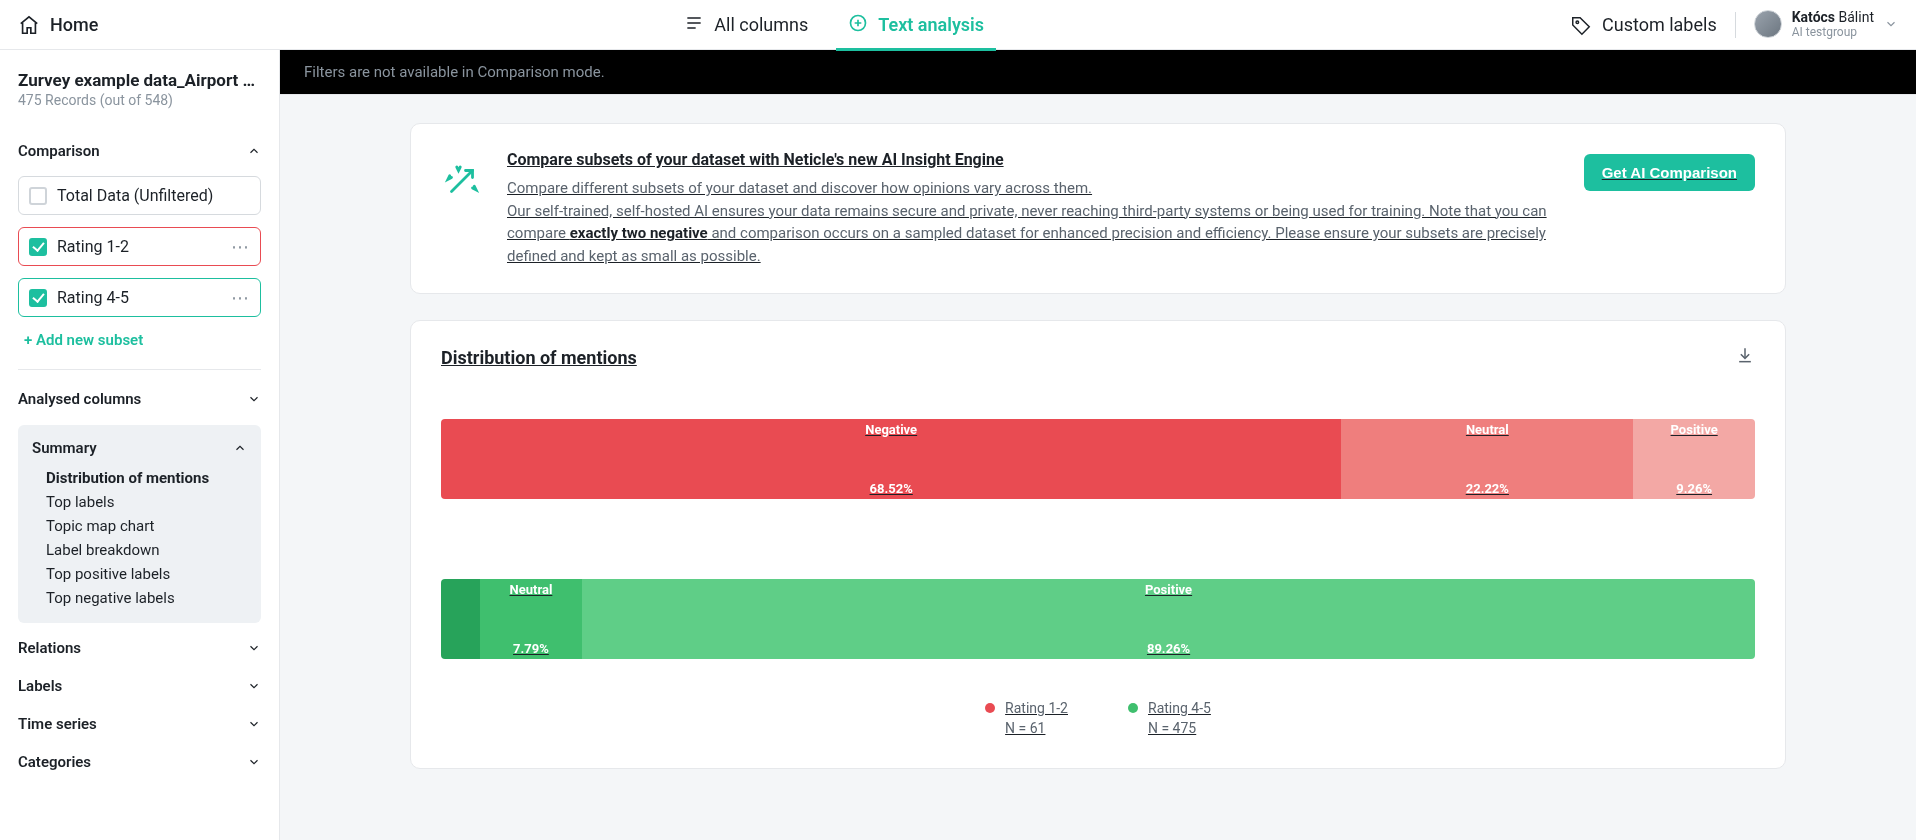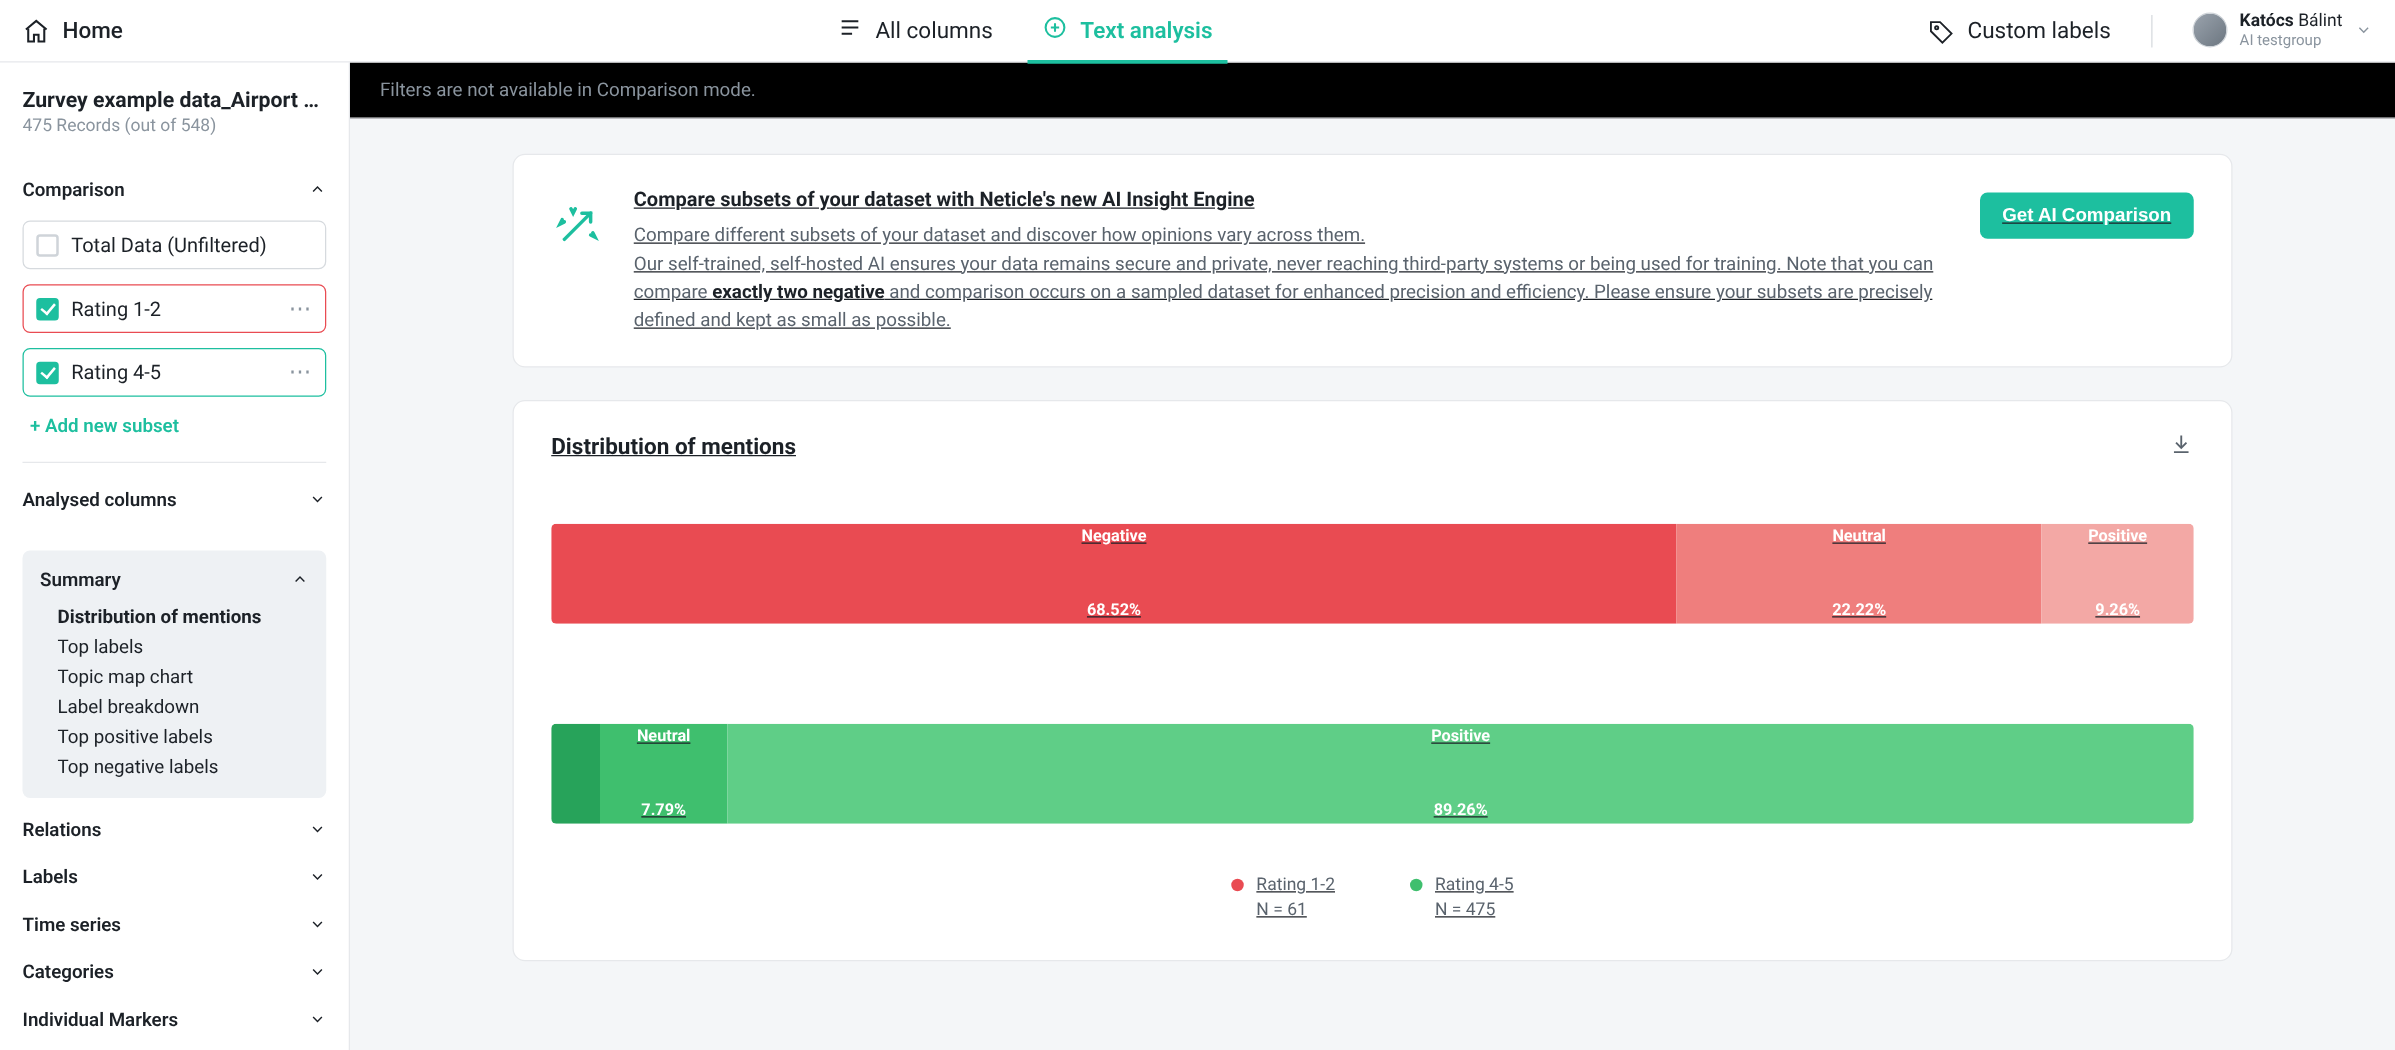--- a/index.html
+++ b/index.html
@@ -1,21 +1,21 @@
 <!DOCTYPE html>
 <html><head>
 <meta charset="utf-8">
 <style>
   * { box-sizing: border-box; margin: 0; padding: 0; }
   body { font-family: -apple-system, BlinkMacSystemFont, "Segoe UI", Roboto, Helvetica, Arial, sans-serif; background:#fff; color:#1c2127; width:1916px; height:840px; overflow:hidden; }
   .topbar { height:50px; border-bottom:1px solid #e6e8eb; display:flex; align-items:stretch; justify-content:space-between; padding:0 18px; }
   .tb-left, .tb-center, .tb-right { display:flex; align-items:center; }
   .tb-left { gap:10px; }
   .tb-center { gap:40px; position:relative; }
-  .tb-right { gap:32px; }
+  .tb-right { gap:18px; }
   .home-icon svg, .tag-icon svg, .chevron svg { display:block; }
   .home-label { font-size:18px; font-weight:500; color:#1c2127; }
   .tab { display:flex; align-items:center; gap:10px; height:50px; font-size:18px; color:#1c2127; cursor:pointer; position:relative; }
   .tab.active { color:#1dbf9f; font-weight:600; }
   .tab.active::after { content:""; position:absolute; left:-12px; right:-12px; bottom:-1px; height:3px; background:#1dbf9f; }
   .custom-labels { display:flex; align-items:center; gap:10px; font-size:18px; color:#1c2127; }
   .divider { width:1px; height:26px; background:#d6dade; }
   .user-area { display:flex; align-items:center; gap:10px; }
   .avatar { width:28px; height:28px; border-radius:50%; background:linear-gradient(135deg,#9aa3ad,#6c7680); border:1px solid #cfd4d9; }
   .user-text { display:flex; flex-direction:column; line-height:1.1; }
@@ -31,21 +31,21 @@
   .subset.unchecked .cb { border-color:#cfd4d9; }
   .subset.red { border-color:#e94b52; }
   .subset.green { border-color:#1dbf9f; }
   .cb { width:18px; height:18px; border:2px solid #1dbf9f; border-radius:3px; display:flex; align-items:center; justify-content:center; flex-shrink:0; }
   .cb.checked { background:#1dbf9f; }
   .cb.checked::after { content:""; width:5px; height:9px; border:solid #fff; border-width:0 2px 2px 0; transform:rotate(40deg); margin-bottom:2px; }
   .subset-label { flex:1; font-size:16px; color:#1c2127; }
   .dots { color:#8a949e; font-size:18px; line-height:1; cursor:pointer; letter-spacing:1px; }
   .add-subset { color:#1dbf9f; font-size:15px; font-weight:600; margin-top:14px; cursor:pointer; padding-left:6px; }
   .hr { height:1px; background:#e6e8eb; margin:20px 0 0 0; }
-  .summary-box { background:#eef1f4; border-radius:6px; margin-top:22px; padding:14px 14px 16px 14px; }
+  .summary-box { background:#eef1f4; border-radius:6px; margin-top:7px; padding:14px 14px 16px 14px; }
   .summary-head { display:flex; justify-content:space-between; align-items:center; font-weight:600; font-size:15px; color:#1c2127; cursor:pointer; }
   .summary-list { margin-top:12px; display:flex; flex-direction:column; gap:6px; padding-left:14px; }
   .summary-list .item { font-size:15px; color:#1c2127; cursor:pointer; }
   .summary-list .item.active { font-weight:700; }
   .nav-item { display:flex; justify-content:space-between; align-items:center; font-size:15px; font-weight:600; color:#1c2127; padding:10px 0; cursor:pointer; }
   .content { flex:1; background:#f4f6f8; display:flex; flex-direction:column; overflow:hidden; }
   .filters-note { height:45px; background:#000000; border-bottom:1px solid #e6e8eb; display:flex; align-items:center; padding:0 24px; font-size:15px; color:#8a949e; }
   .scroll { flex:1; overflow-y:auto; padding:28px 130px 40px 130px;text-decoration:underline; }
   .banner { background:#fff; border:1px solid #e6e8eb; border-radius:10px; padding:26px 30px; display:flex; align-items:flex-start; gap:24px; }
   .wand { margin-top:10px; }
@@ -202,26 +202,20 @@
           <svg width="14" height="14" viewBox="0 0 24 24" fill="none" stroke="#1c2127" stroke-width="2">
             <path d="M6 9l6 6 6-6"></path>
           </svg>
         </div>
         <div class="nav-item">
           <span>Categories</span>
           <svg width="14" height="14" viewBox="0 0 24 24" fill="none" stroke="#1c2127" stroke-width="2">
             <path d="M6 9l6 6 6-6"></path>
           </svg>
         </div>
-        <div class="nav-item">
-          <span>Individual Markers</span>
-          <svg width="14" height="14" viewBox="0 0 24 24" fill="none" stroke="#1c2127" stroke-width="2">
-            <path d="M6 9l6 6 6-6"></path>
-          </svg>
-        </div>
       </div>
   </aside>
 
   <div class="content">
     <div class="filters-note">Filters are not available in Comparison mode.</div>
     <div class="scroll">
       <div class="banner">
         <span class="wand">
           <svg width="42" height="42" viewBox="0 0 24 24" fill="none" stroke="#1dbf9f" stroke-width="1.6" stroke-linecap="round">
               <path d="M6 18 18 6"></path>

